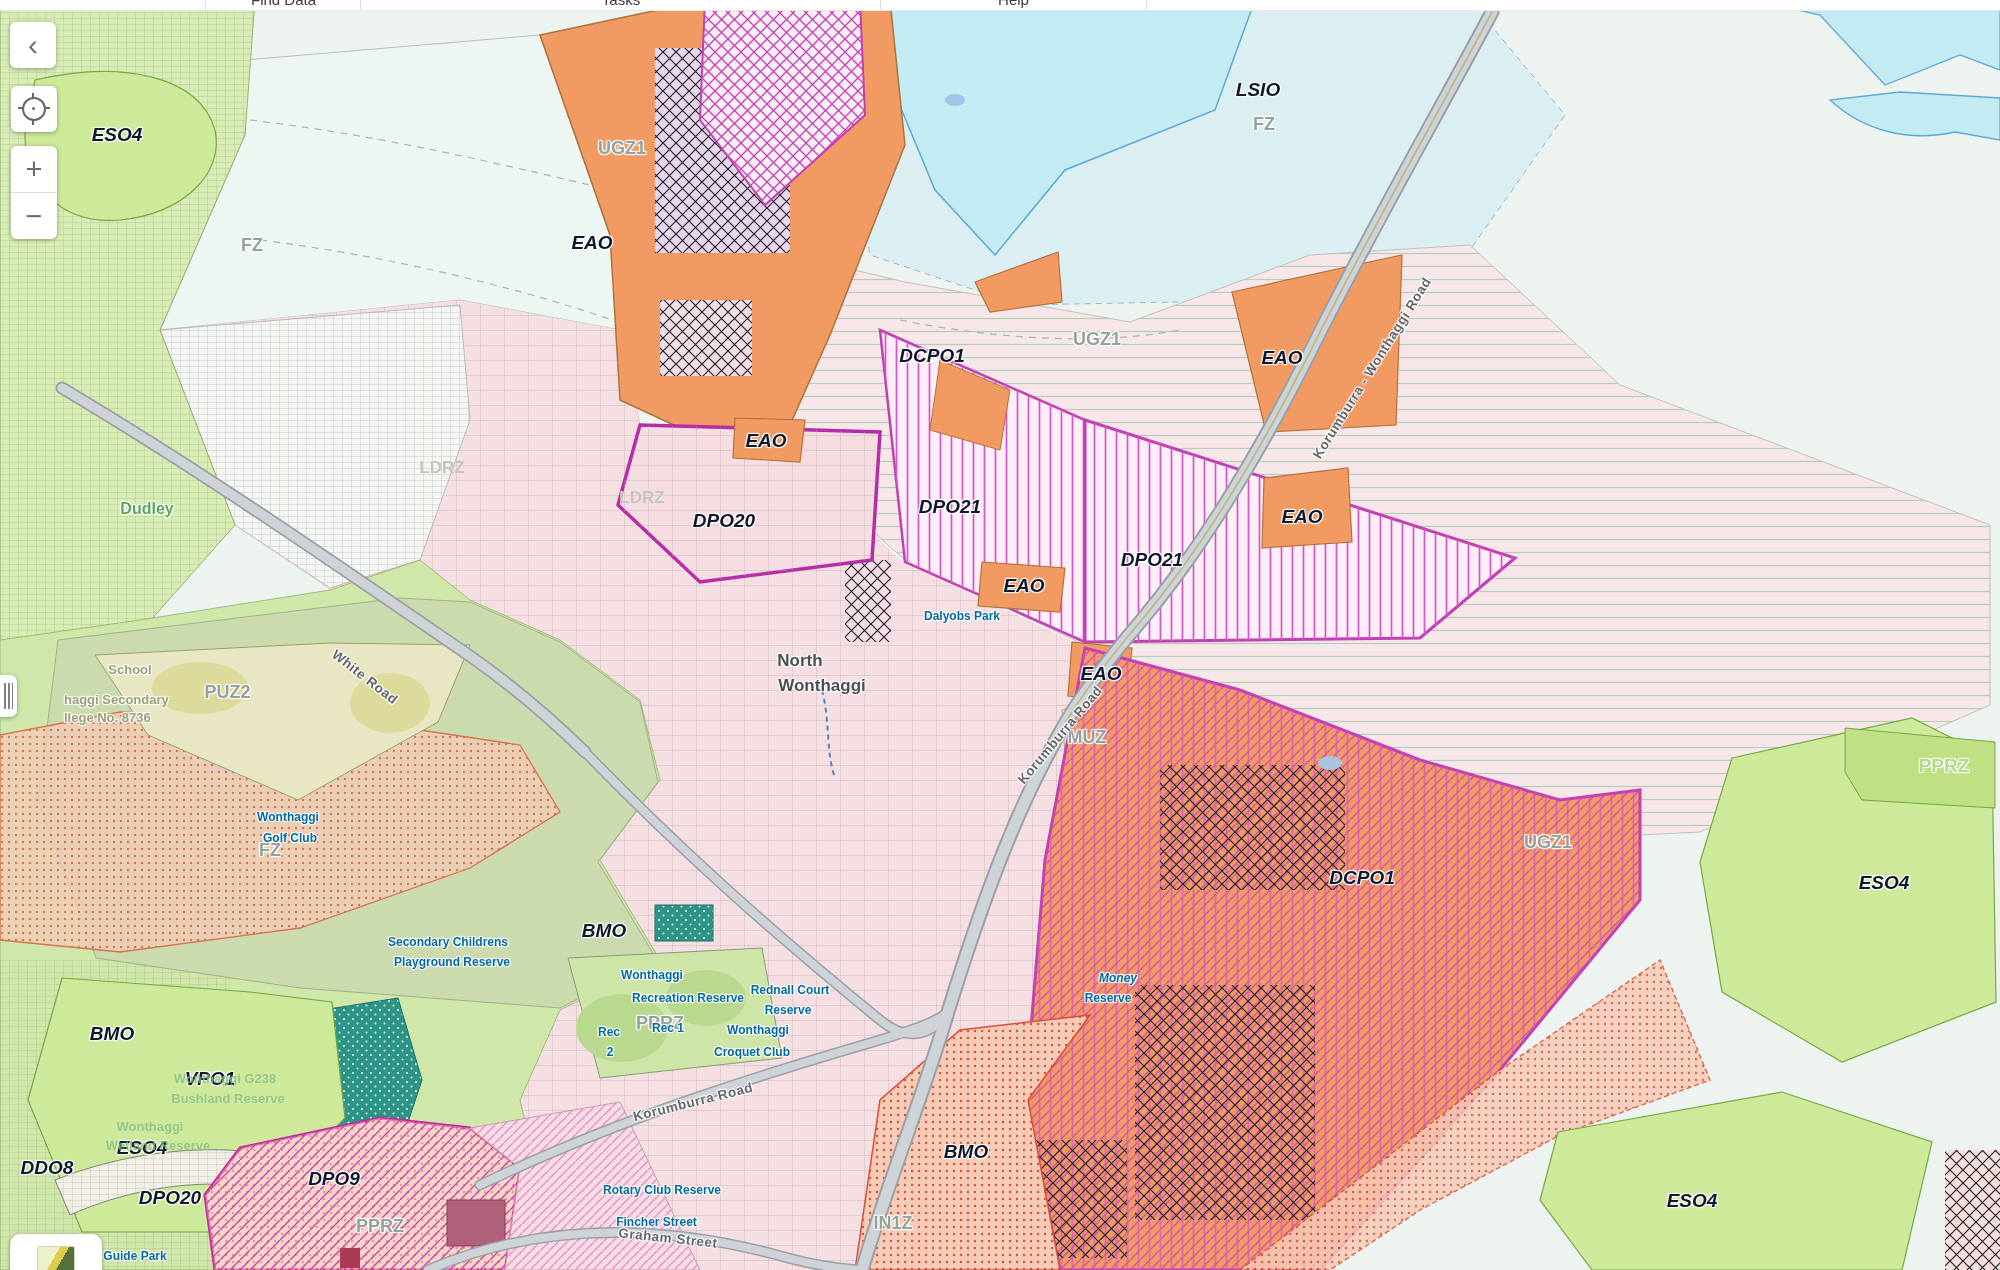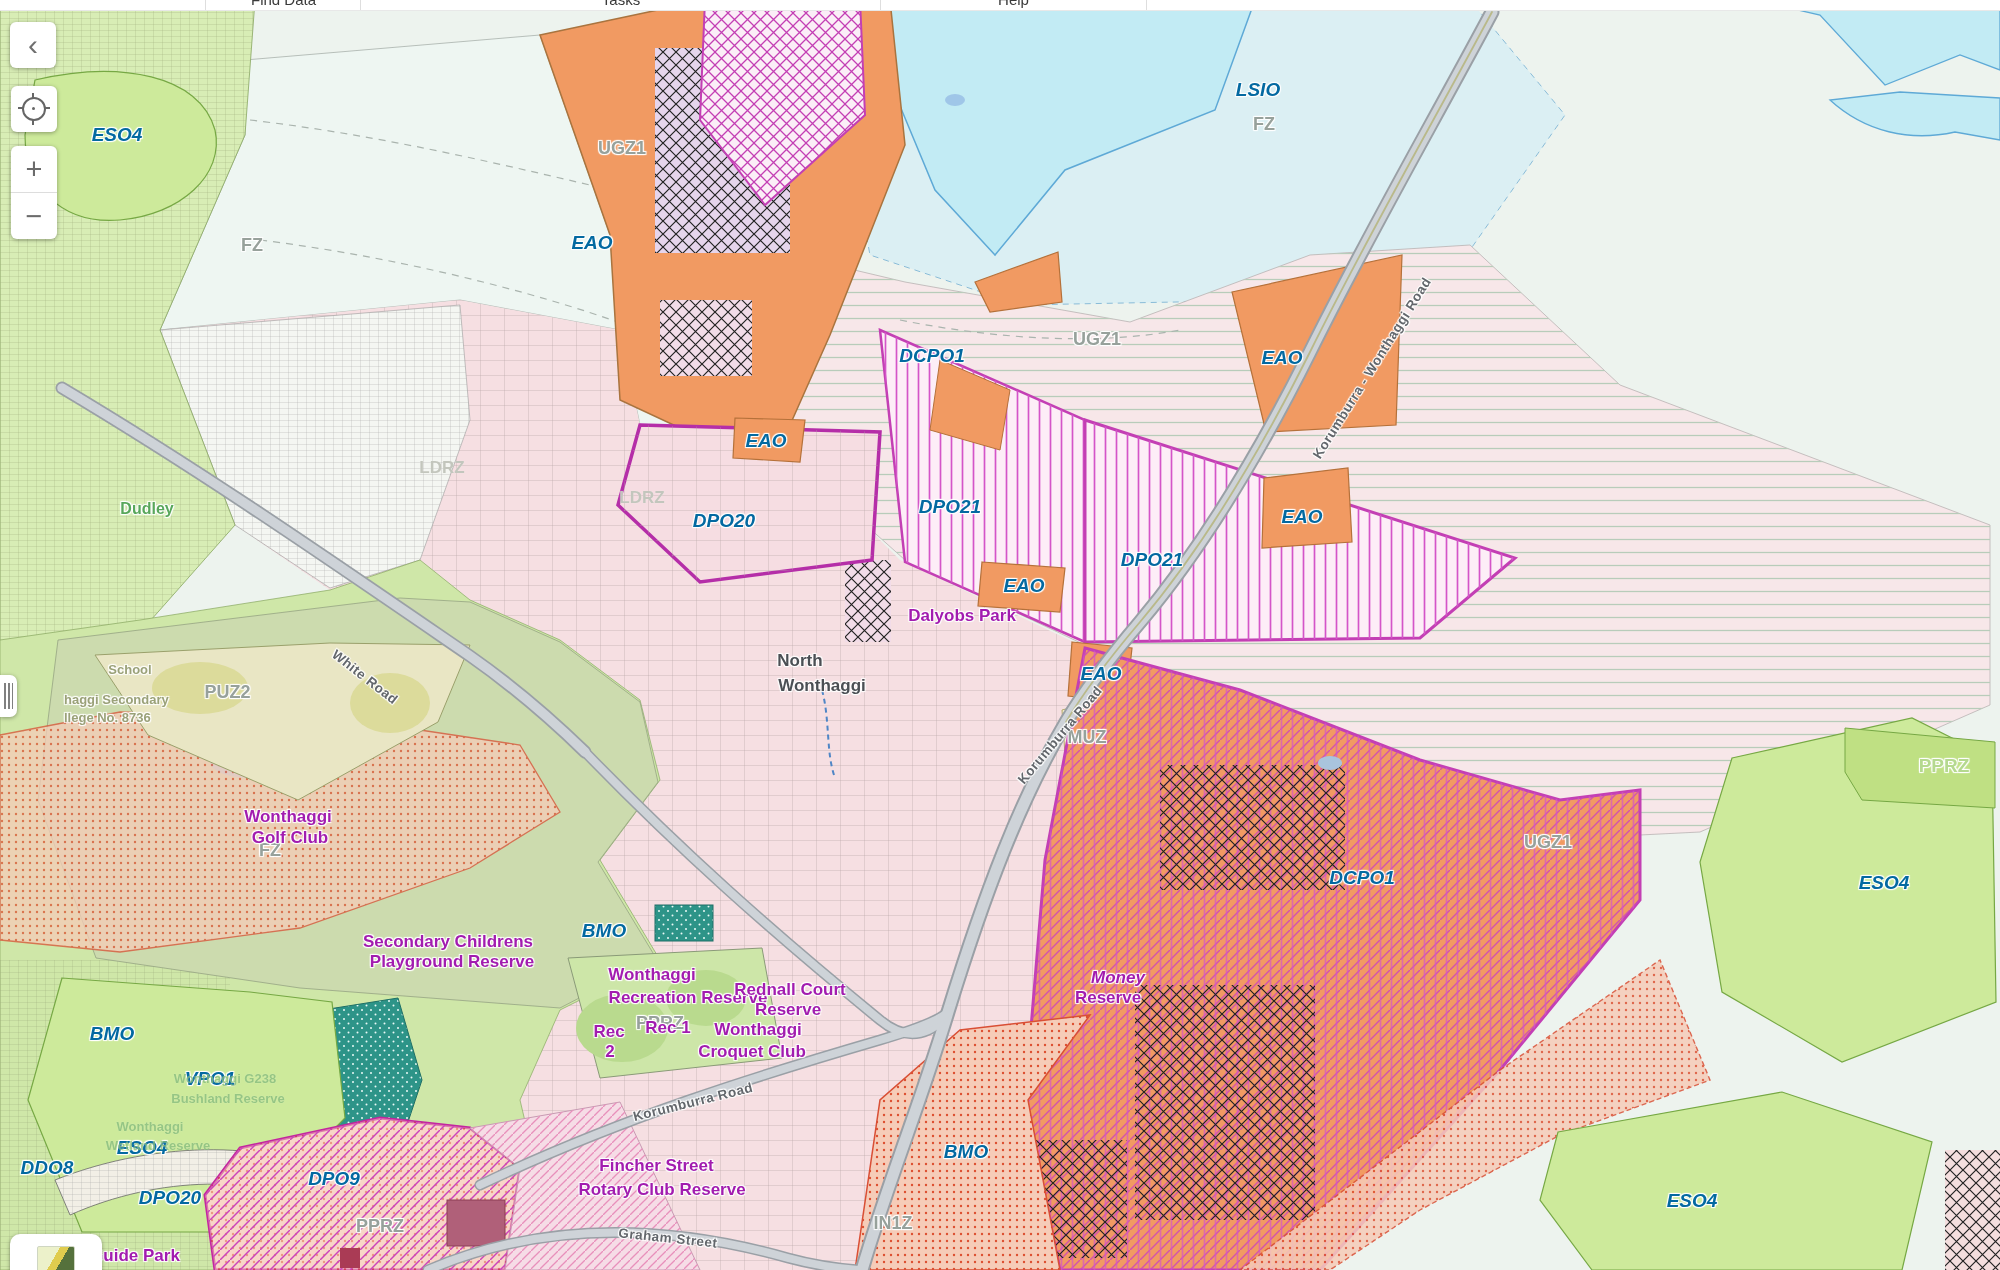--- a/index.html
+++ b/index.html
@@ -46,28 +46,28 @@
         background:repeating-linear-gradient(90deg,#808080 0 1.5px,transparent 1.5px 4.2px);}
   #basemap-card{left:10px;top:1234px;width:92px;height:60px;border-radius:10px;
         display:flex;align-items:center;justify-content:center;cursor:pointer;}
   #basemap-logo{width:36px;height:34px;border:1px solid #cfd6c2;border-radius:2px;
         background:linear-gradient(120deg,#ecf1ca 0 40%,#e0cc4e 40% 56%,#55713c 56% 100%);}
 
   
   #labels{position:absolute;inset:0;z-index:20;pointer-events:none;}
   .mlabel{position:absolute;transform:translate(-50%,-50%);white-space:nowrap;
      text-shadow:-1px -1px 1px #fff,1px -1px 1px #fff,-1px 1px 1px #fff,1px 1px 1px #fff;}
-  .ov{font-size:19px;font-weight:bold;font-style:italic;color:#0369a1;}
+  .ov{font-size:19px;font-weight:bold;font-style:italic;color:#0f172a;}
   .ovl{font-size:18px;font-weight:bold;color:#97a19b;}
   .ovf{font-size:17px;font-weight:bold;color:#c3c6bd;
        text-shadow:0 0 1px rgba(255,255,255,.6);}
   .zfaint{font-size:19px;font-weight:bold;color:#b5d98f;}
   .place{font-size:17px;font-weight:bold;color:#4b4f54;}
   .town{font-size:16px;font-weight:bold;color:#58a75b;}
-  .park{font-size:17px;font-weight:bold;color:#a21caf;}
+  .park{font-size:12px;font-weight:bold;color:#0369a1;}
   .parkf{font-size:13px;font-weight:bold;color:rgba(102,170,90,.62);
        text-shadow:0 0 1px rgba(255,255,255,.5);}
   .school{font-size:13px;font-weight:bold;color:#9aa178;}
   .road{font-size:13.5px;font-weight:bold;color:#63676c;letter-spacing:.5px;}
   .left{transform:translate(0,-50%);}
 </style>
 </head>
 <body>
 
 <div id="stage">
@@ -311,21 +311,21 @@
       <span class="mlabel park" style="left: 752px; top: 1052px; transform: translate(-50%, -50%);">Croquet Club</span>
       <span class="mlabel park" style="left: 790px; top: 990px; transform: translate(-50%, -50%);">Rednall Court</span>
       <span class="mlabel park" style="left: 788px; top: 1010px; transform: translate(-50%, -50%);">Reserve</span>
       <span class="mlabel park" style="left: 1118px; top: 978px; transform: translate(-50%, -50%); font-style: italic;">Money</span>
       <span class="mlabel park" style="left: 1108px; top: 998px; transform: translate(-50%, -50%);">Reserve</span>
       <span class="mlabel parkf" style="left: 225px; top: 1078px; transform: translate(-50%, -50%);">Wonthaggi G238</span>
       <span class="mlabel parkf" style="left: 228px; top: 1098px; transform: translate(-50%, -50%);">Bushland Reserve</span>
       <span class="mlabel parkf" style="left: 150px; top: 1126px; transform: translate(-50%, -50%);">Wonthaggi</span>
       <span class="mlabel parkf" style="left: 158px; top: 1145px; transform: translate(-50%, -50%);">Wetland Reserve</span>
       <span class="mlabel park" style="left: 135px; top: 1256px; transform: translate(-50%, -50%);">Guide Park</span>
-      <span class="mlabel park" style="left: 648px; top: 1166px; transform: translate(-50%, -50%); padding-left: 17px;">Fincher Street</span>
+      <span class="mlabel park" style="left: 648px; top: 1222px; transform: translate(-50%, -50%); padding-left: 17px;">Fincher Street</span>
       <span class="mlabel park" style="left: 662px; top: 1190px; transform: translate(-50%, -50%);">Rotary Club Reserve</span>
       <span class="mlabel park" style="left: 448px; top: 942px; transform: translate(-50%, -50%);">Secondary Childrens</span>
       <span class="mlabel park" style="left: 452px; top: 962px; transform: translate(-50%, -50%);">Playground Reserve</span>
       <span class="mlabel road" style="left: 1372px; top: 368px; transform: translate(-50%, -50%) rotate(-58deg);">Korumburra - Wonthaggi Road</span>
       <span class="mlabel road" style="left: 1060px; top: 735px; transform: translate(-50%, -50%) rotate(-50deg);">Korumburra Road</span>
       <span class="mlabel road" style="left: 693px; top: 1102px; transform: translate(-50%, -50%) rotate(-14deg);">Korumburra Road</span>
       <span class="mlabel road" style="left: 365px; top: 677px; transform: translate(-50%, -50%) rotate(38deg);">White Road</span>
       <span class="mlabel road" style="left: 668px; top: 1238px; transform: translate(-50%, -50%) rotate(6deg);">Graham Street</span>
     </div>
 

